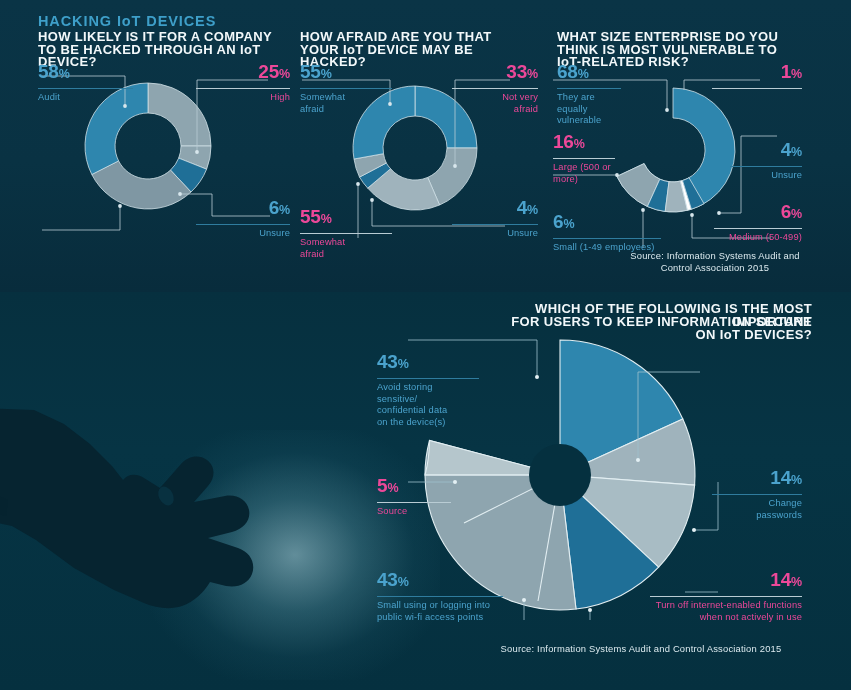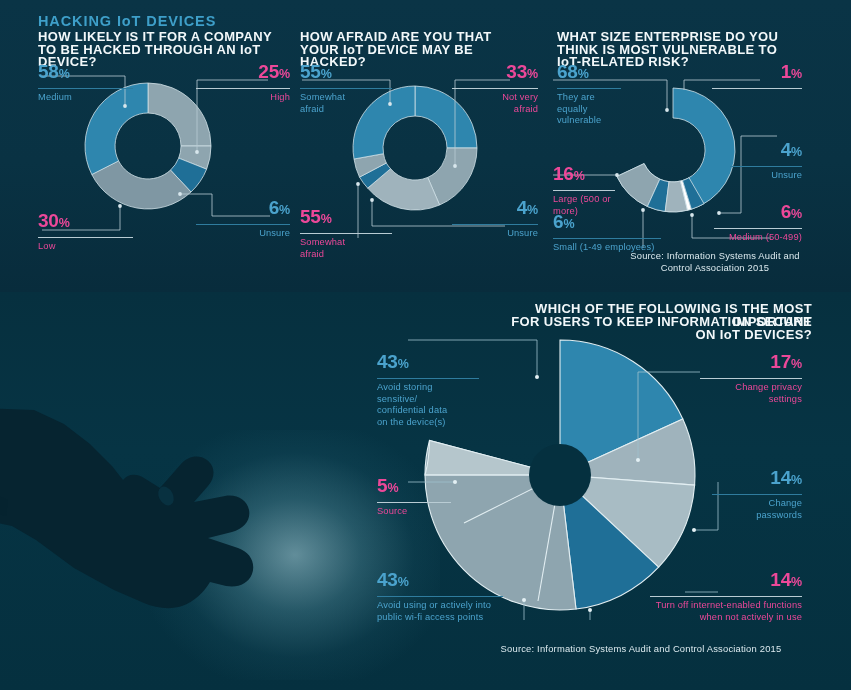--- a/index.html
+++ b/index.html
@@ -104,40 +104,35 @@
       <circle cx="105" cy="48" r="1.9"></circle>
         <circle cx="177" cy="94" r="1.9"></circle>
       <circle cx="160" cy="136" r="1.9"></circle>
         <circle cx="100" cy="148" r="1.9"></circle>
     </g>
   </svg>
 
   <div class="callout" style="left:38px;top:62px;width:95px;">
     <div class="pct blue"><span>58</span><span class="sign">%</span></div>
     <div class="rule b" style="margin:4px 0 3px;"></div>
-    <div class="lbl blue">Medium</div>
+    <div class="lbl blue">Audit</div>
   </div>
 
   <div class="callout r" style="left:196px;top:62px;width:94px;">
     <div class="pct white"><span>25</span><span class="sign">%</span></div>
     <div class="rule w" style="margin:4px 0 3px;"></div>
     <div class="lbl white">High</div>
   </div>
 
   <div class="callout r" style="left:196px;top:198px;width:94px;">
     <div class="pct blue"><span>6</span><span class="sign">%</span></div>
     <div class="rule b" style="margin:4px 0 3px;"></div>
     <div class="lbl blue">Unsure</div>
   </div>
 
-  <div class="callout" style="left:38px;top:211px;width:95px;">
-    <div class="pct white"><span>30</span><span class="sign">%</span></div>
-    <div class="rule w" style="margin:4px 0 3px;"></div>
-    <div class="lbl white">Low</div>
-  </div>
 
   <div class="q" style="position:absolute;left:300px;top:31px;width:230px;">HOW AFRAID ARE YOU THAT YOUR IoT DEVICE MAY BE HACKED?</div>
 
   <svg style="position:absolute;left:290px;top:58px;width:265px;height:180px;" viewBox="0 0 265 180">
     <g transform="translate(125,90)">
 
       <path d="M0,-62 A62,62 0 0,1 62,0 L32,0 A32,32 0 0,0 0,-32 Z" fill="#2e86ae" stroke="#cfe0e6" stroke-width="0.8"></path>
       <path d="M62,0 A62,62 0 0,1 24.6,57.0 L12.7,29.4 A32,32 0 0,0 32,0 Z" fill="#8ea5af" stroke="#cfe0e6" stroke-width="0.8"></path>
       <path d="M24.6,57.0 A62,62 0 0,1 -47.3,40.1 L-24.4,20.7 A32,32 0 0,0 12.7,29.4 Z" fill="#9fb3bc" stroke="#cfe0e6" stroke-width="0.8"></path>
       <path d="M-47.3,40.1 A62,62 0 0,1 -55.5,29.1 L-28.7,15.0 A32,32 0 0,0 -24.4,20.7 Z" fill="#1f6f97" stroke="#cfe0e6" stroke-width="0.8"></path>
@@ -239,21 +234,21 @@
     <div class="rule w" style="margin:4px 0 3px;"></div>
     <div class="lbl white">Medium (50-499)</div>
   </div>
 
   <div class="callout" style="left:553px;top:212px;width:120px;">
     <div class="pct blue"><span>6</span><span class="sign">%</span></div>
     <div class="rule b" style="margin:4px 0 3px;width:108px;"></div>
     <div class="lbl blue">Small (1-49 employees)</div>
   </div>
 
-  <div class="callout" style="left:553px;top:164px;width:62px;">
+  <div class="callout" style="left:553px;top:132px;width:62px;">
     <div class="pct white"><span>16</span><span class="sign">%</span></div>
     <div class="rule w" style="margin:4px 0 3px;"></div>
     <div class="lbl white" style="width:58px;">Large (500 or more)</div>
   </div>
 
   <div class="source" style="left:620px;top:250px;width:190px;">Source: Information Systems Audit and Control Association 2015</div>
 
   <div class="q right" style="position:absolute;left:500px;top:303px;width:312px;">WHICH OF THE FOLLOWING IS THE MOST IMPORTANT</div>
   <div class="q right" style="position:absolute;left:500px;top:316px;width:312px;">FOR USERS TO KEEP INFORMATION SECURE ON IoT DEVICES?</div>
 
@@ -295,42 +290,37 @@
         <circle cx="190" cy="280" r="2"></circle>
     </g>
   </svg>
 
   <div class="callout" style="left:377px;top:352px;width:102px;">
     <div class="pct blue"><span>43</span><span class="sign">%</span></div>
     <div class="rule b" style="margin:4px 0 3px;"></div>
     <div class="lbl blue" style="width:82px;">Avoid storing sensitive/ confidential data on the device(s)</div>
   </div>
 
-  <div class="callout r" style="left:700px;top:352px;width:102px;">
-    <div class="pct white"><span>17</span><span class="sign">%</span></div>
-    <div class="rule w" style="margin:4px 0 3px;"></div>
-    <div class="lbl white" style="margin-left:34px;">Change privacy settings</div>
-  </div>
 
   <div class="callout r" style="left:712px;top:468px;width:90px;">
     <div class="pct blue"><span>14</span><span class="sign">%</span></div>
     <div class="rule b" style="margin:4px 0 3px;"></div>
     <div class="lbl blue" style="margin-left:30px;">Change passwords</div>
   </div>
 
   <div class="callout r" style="left:650px;top:570px;width:152px;">
     <div class="pct white"><span>14</span><span class="sign">%</span></div>
     <div class="rule w" style="margin:4px 0 3px;"></div>
     <div class="lbl white">Turn off internet-enabled functions when not actively in use</div>
   </div>
 
   <div class="callout" style="left:377px;top:570px;width:126px;">
     <div class="pct blue"><span>43</span><span class="sign">%</span></div>
     <div class="rule b" style="margin:4px 0 3px;"></div>
-    <div class="lbl blue">Avoid using or actively into public wi-fi access points</div>
+    <div class="lbl blue">Small using or logging into public wi-fi access points</div>
   </div>
 
   <div class="callout" style="left:377px;top:476px;width:74px;">
     <div class="pct white"><span>5</span><span class="sign">%</span></div>
     <div class="rule w" style="margin:4px 0 3px;"></div>
     <div class="lbl white">Source</div>
   </div>
 
   <div class="source" style="left:480px;top:643px;width:322px;text-align:center;">Source: Information Systems Audit and Control Association 2015</div>
 

